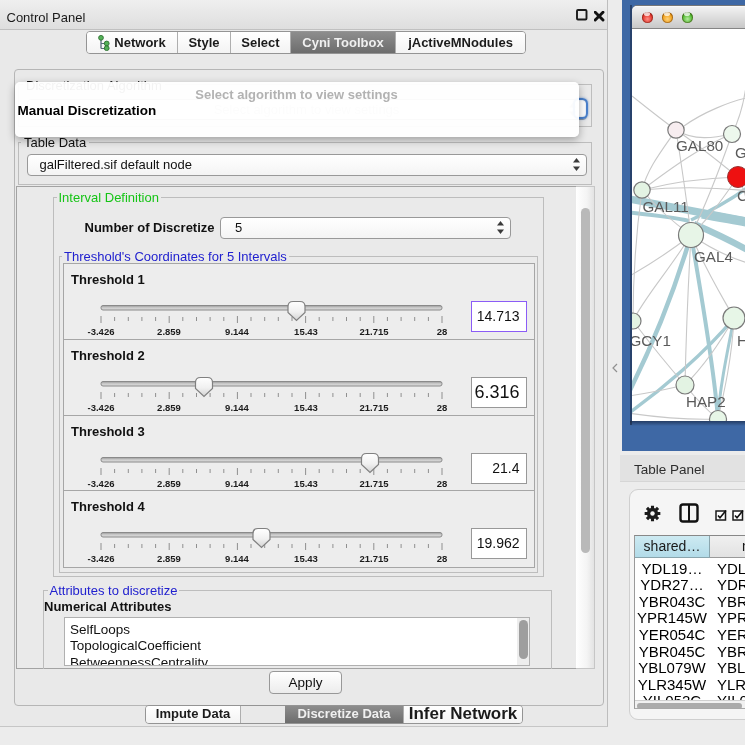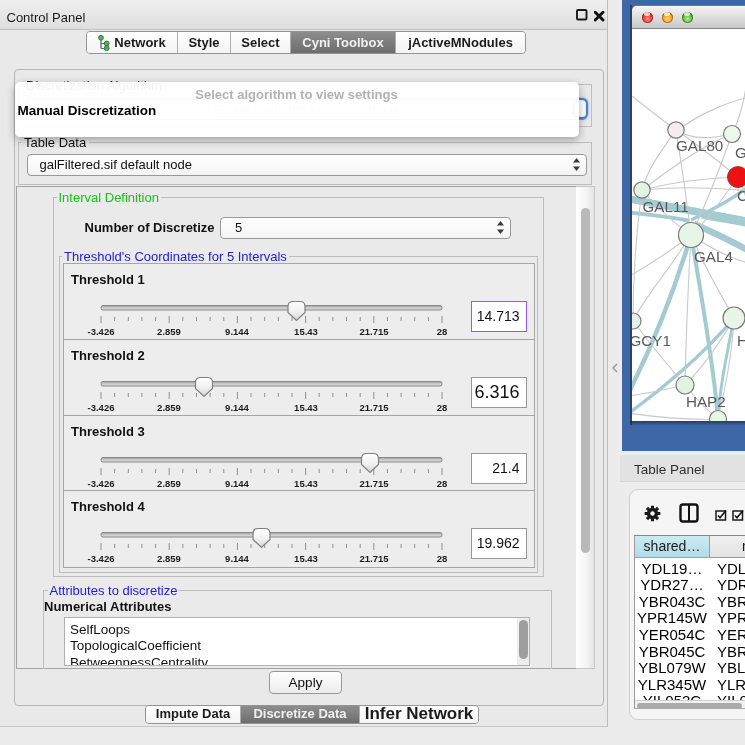--- a/index.html
+++ b/index.html
@@ -292,21 +292,21 @@
     <div style="padding:4px 0 0 5px;font-size:13.5px;color:#111;line-height:16.4px;">SelfLoops<br>TopologicalCoefficient<br>BetweennessCentrality</div>
   </div>
   <div class="abs" style="left:517px;top:617px;width:12px;height:47px;background:#ededed;border:1px solid #b0b0b0;border-left:none;">
     <div class="abs" style="left:1.5px;top:2px;width:9px;height:39px;background:#9e9e9e;border-radius:4.5px;"></div>
   </div>
 
   <div class="abs" style="left:269px;top:670.5px;width:71px;height:21.5px;background:linear-gradient(#ffffff,#ececec);border:1px solid #989898;border-radius:4px;text-align:center;line-height:21.5px;font-size:13.5px;color:#111;">Apply</div>
 
   <div style="position:absolute;left:145px;top:705px;display:flex;border:1px solid #949494;border-radius:4px;overflow:hidden;">
       <div style="width:95px;height:16.5px;line-height:16.5px;text-align:center;font-size:13px;font-weight:bold;background:linear-gradient(#ffffff,#f3f3f3);color:#1b1b1b;border-right:1px solid #aeaeae;box-sizing:border-box;">Impute Data</div>
-      <div style="width:119px;height:16.5px;line-height:16.5px;text-align:center;font-size:13px;font-weight:bold;background:linear-gradient(#8d8d8d,#6d6d6d);color:#f0f0f0;border-right:1px solid #aeaeae;box-sizing:border-box;">Discretize Data</div>
+      <div style="width:119px;height:16.5px;line-height:16.5px;text-align:center;font-size:13px;font-weight:bold;background:linear-gradient(#8d8d8d,#6d6d6d);color:#f0f0f0;border-right:1px solid #aeaeae;box-sizing:border-box;margin-left:44px;">Discretize Data</div>
       <div style="width:118px;height:16.5px;line-height:16.5px;text-align:center;font-size:17px;font-weight:bold;background:linear-gradient(#ffffff,#f3f3f3);color:#1b1b1b;box-sizing:border-box;">Infer Network</div>
     </div>
 
   <div class="abs" style="left:14.5px;top:82px;width:564.5px;height:54.5px;background:rgba(255,255,255,0.95);border-radius:5px;box-shadow:0 3px 8px rgba(0,0,0,0.32);z-index:30;">
     <div class="abs" style="left:0;top:5px;width:564px;text-align:center;font-size:13px;color:#b2b2b2;font-weight:bold;">Select algorithm to view settings</div>
     <div class="abs" style="left:3px;top:21px;font-size:13.5px;font-weight:bold;color:#000;">Manual Discretization</div>
   </div>
 </div>
 
 <svg width="8" height="10" style="position:absolute;left:611px;top:363px;">

